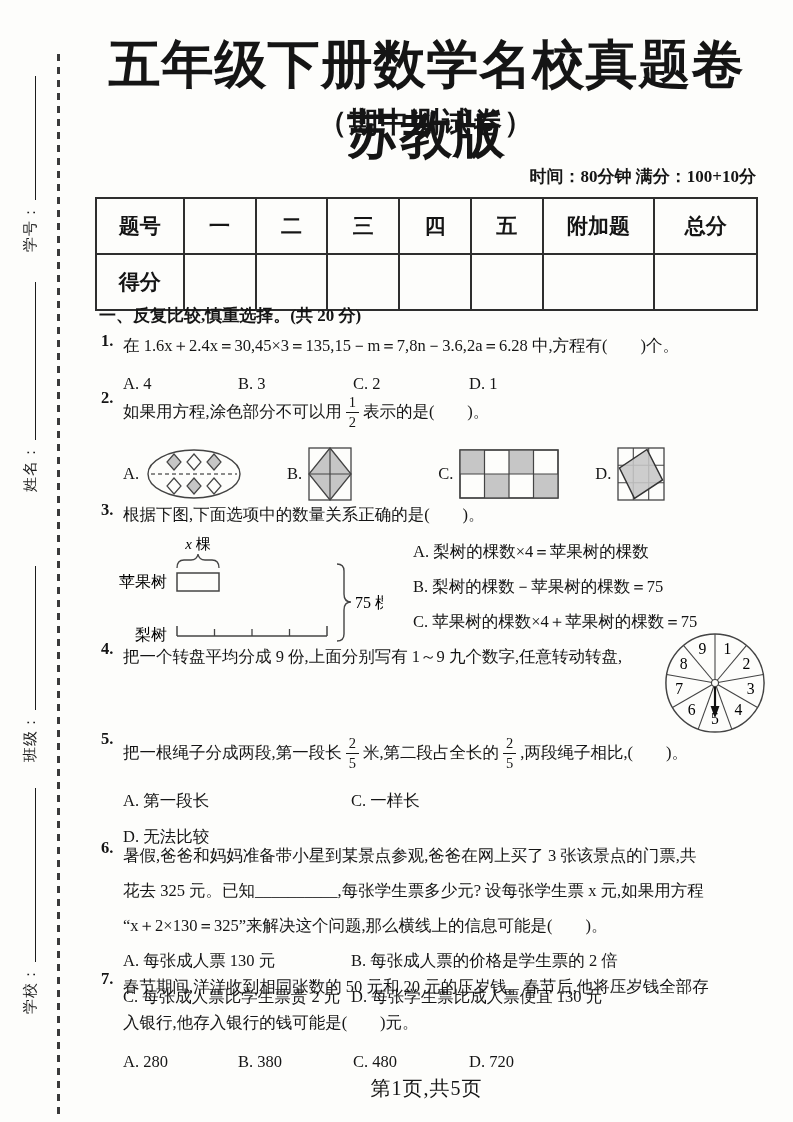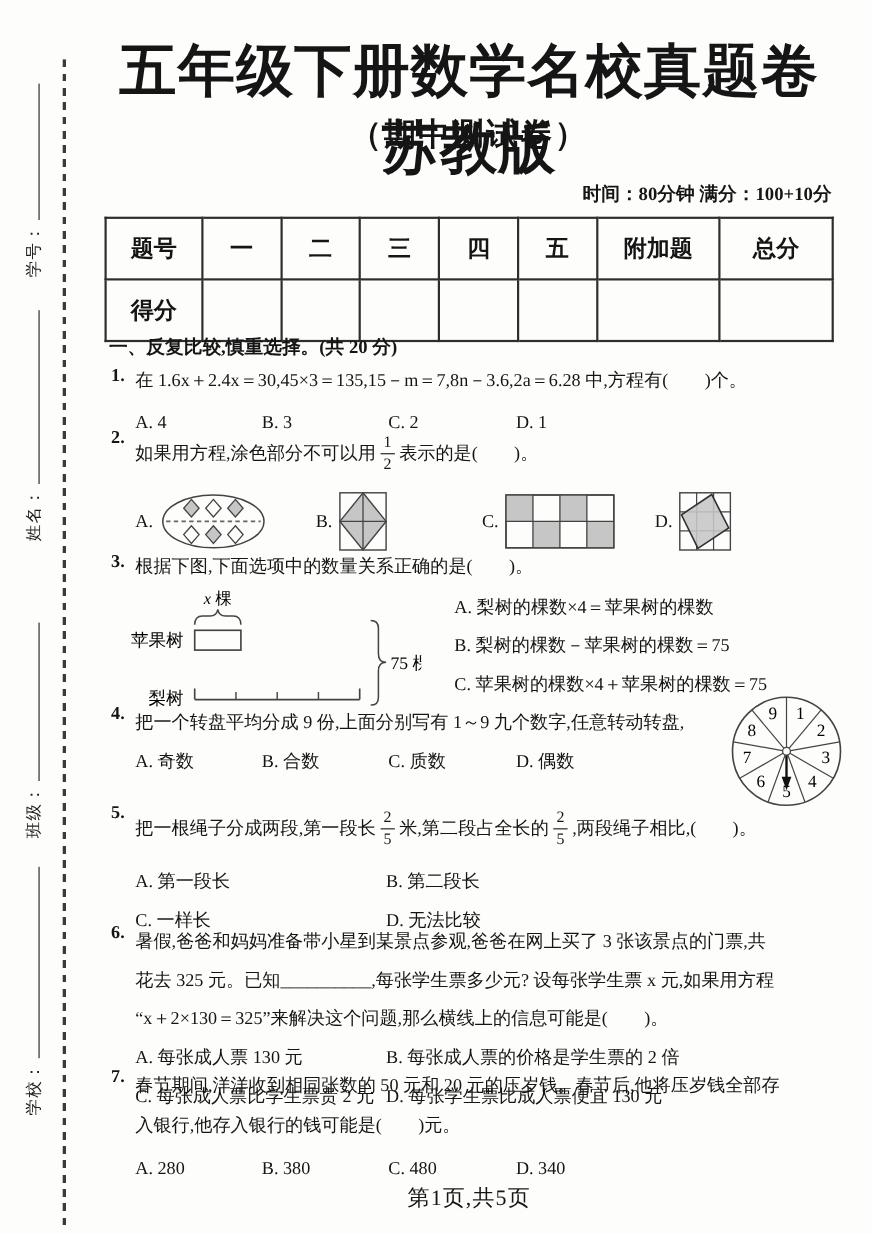--- a/index.html
+++ b/index.html
@@ -228,26 +228,20 @@
           <div>A. 梨树的棵数×4＝苹果树的棵数</div>
           <div>B. 梨树的棵数－苹果树的棵数＝75</div>
           <div>C. 苹果树的棵数×4＋苹果树的棵数＝75</div>
         </div>
       </div>
     </div>
 
     <div class="q q4">
       <span class="qnum">4.</span>
       <div class="qline q4-text" style="line-height:36px;">把一个转盘平均分成 9 份,上面分别写有 1～9 九个数字,任意转动转盘,</div>
-      <div class="opts4" style="margin-top:2px;">
-        <span>A. 奇数</span>
-        <span>B. 合数</span>
-        <span>C. 质数</span>
-        <span>D. 偶数</span>
-      </div>
       <div class="spinner-wrap">
         <svg width="108" height="108" viewBox="0 0 110 110">
           <circle cx="55" cy="55" r="50" fill="#fdfdfb" stroke="#444" stroke-width="1.5"></circle>
           <line x1="55" y1="55" x2="55" y2="5" stroke="#444" stroke-width="1.1"></line>
           <line x1="55" y1="55" x2="87.1" y2="16.7" stroke="#444" stroke-width="1.1"></line>
           <line x1="55" y1="55" x2="104.2" y2="46.3" stroke="#444" stroke-width="1.1"></line>
           <line x1="55" y1="55" x2="98.3" y2="80" stroke="#444" stroke-width="1.1"></line>
           <line x1="55" y1="55" x2="72.1" y2="102" stroke="#444" stroke-width="1.1"></line>
           <line x1="55" y1="55" x2="37.9" y2="102" stroke="#444" stroke-width="1.1"></line>
           <line x1="55" y1="55" x2="11.7" y2="80" stroke="#444" stroke-width="1.1"></line>
@@ -279,21 +273,20 @@
         </span>
         <span>米,第二段占全长的</span>
         <span class="frac">
           <span class="fnum">2</span>
           <span class="fden">5</span>
         </span>
         <span>,两段绳子相比,(　　)。</span>
       </div>
       <div class="opts2">
         <span>A. 第一段长</span>
-        <span>B. 第二段长</span>
         <span>C. 一样长</span>
         <span>D. 无法比较</span>
       </div>
     </div>
 
     <div class="q q6">
       <span class="qnum">6.</span>
       <div class="qline">暑假,爸爸和妈妈准备带小星到某景点参观,爸爸在网上买了 3 张该景点的门票,共</div>
       <div class="qline">花去 325 元。已知__________,每张学生票多少元? 设每张学生票 x 元,如果用方程</div>
       <div class="qline">“x＋2×130＝325”来解决这个问题,那么横线上的信息可能是(　　)。</div>
@@ -306,19 +299,19 @@
     </div>
 
     <div class="q q7">
       <span class="qnum">7.</span>
       <div class="qline" style="line-height:36px;">春节期间,洋洋收到相同张数的 50 元和 20 元的压岁钱。春节后,他将压岁钱全部存</div>
       <div class="qline" style="line-height:36px;">入银行,他存入银行的钱可能是(　　)元。</div>
       <div class="opts4">
         <span>A. 280</span>
         <span>B. 380</span>
         <span>C. 480</span>
-        <span>D. 340</span>
+        <span>D. 720</span>
       </div>
     </div>
 
     <div class="footer">第1页,共5页</div>
   </div>
 </div>
 
 </body></html>

